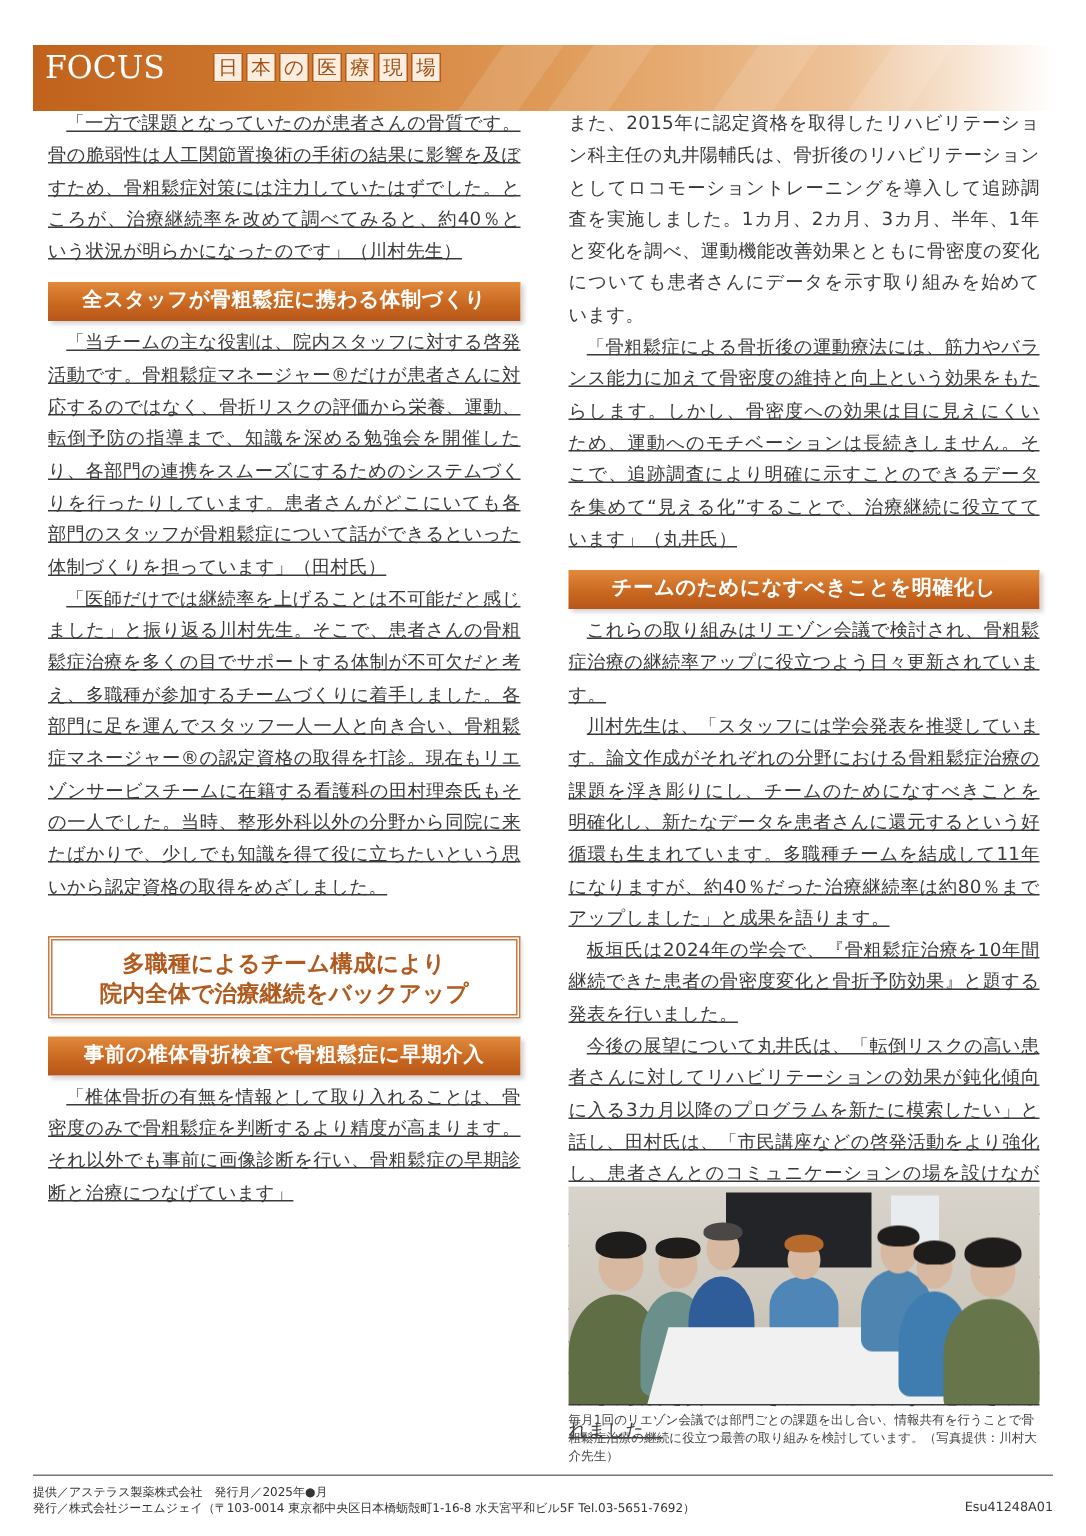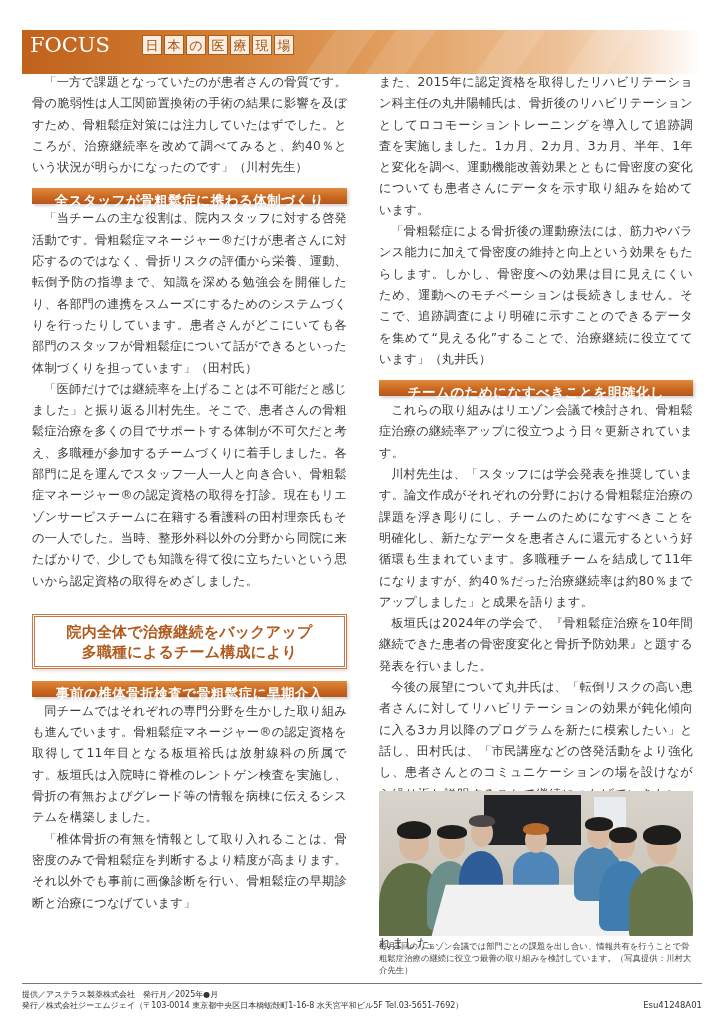--- a/index.html
+++ b/index.html
@@ -13,25 +13,25 @@
             background:rgba(255,255,255,0.12); transform:skewX(-35deg); }
   .banner .focus { position:absolute; left:8px; top:2px; font-family:"DejaVu Serif","Liberation Serif",serif;
             font-size:21px; color:#ffffff; letter-spacing:0px; line-height:26px; }
   .banner .kanji-row { position:absolute; left:120px; top:5px; display:flex; gap:2px; }
   .banner .kanji { width:20px; height:20px; background:#fbeee0; border:1px solid #b35a16;
             color:#a14e10; font-family:"DejaVu Serif","Liberation Serif",serif; font-size:13px;
             line-height:20px; text-align:center; box-sizing:border-box; }
 
   .col { position:absolute; font-size:12.2px; line-height:21.3px; letter-spacing:0.2px; text-align:justify; }
   .col p { margin:0; }
-  .col p.ind { text-indent:1em; }
+  .col p.ind { text-indent:1em;text-decoration:underline; }
   .col-left { left:32px; top:72px; width:315px; }
   .col-right { left:379px; top:72px; width:314px; }
 
-  .sec-head { height:16px; margin:10px 0 4px 0; background:linear-gradient(180deg,#e18a3c 0%,#c8661f 60%,#b8561a 100%);
+  .sec-head { height:26px; margin:10px 0 4px 0; background:linear-gradient(180deg,#e18a3c 0%,#c8661f 60%,#b8561a 100%);
               color:#ffffff; font-weight:bold; font-size:13.5px; line-height:25px; text-align:center;
               box-shadow:2px 2px 3px rgba(0,0,0,0.18); letter-spacing:0.5px; }
 
   .callout { border:3px double #c97a44; margin:22px 0 12px 0; padding:5px 0 4px 0; text-align:center;
              color:#b05a1e; font-family:"DejaVu Serif","Liberation Serif",serif; font-weight:bold;
              font-size:15px; line-height:20px; box-shadow:1px 2px 3px rgba(0,0,0,0.12); }
 
   .photo { position:absolute; left:379px; top:791px; width:314px; height:145px;
            background:linear-gradient(180deg,#d8d4cc 0%,#cfc9be 50%,#b9b4aa 100%); overflow:hidden; }
   .photo .tv { position:absolute; left:105px; top:4px; width:97px; height:50px; background:#222428; }
@@ -69,26 +69,25 @@
 </div>
 
 <div class="col col-left">
   <p class="ind">「一方で課題となっていたのが患者さんの骨質です。骨の脆弱性は人工関節置換術の手術の結果に影響を及ぼすため、骨粗鬆症対策には注力していたはずでした。ところが、治療継続率を改めて調べてみると、約40％という状況が明らかになったのです」（川村先生）</p>
 
   <div class="sec-head">全スタッフが骨粗鬆症に携わる体制づくり</div>
   <p class="ind">「当チームの主な役割は、院内スタッフに対する啓発活動です。骨粗鬆症マネージャー®だけが患者さんに対応するのではなく、骨折リスクの評価から栄養、運動、転倒予防の指導まで、知識を深める勉強会を開催したり、各部門の連携をスムーズにするためのシステムづくりを行ったりしています。患者さんがどこにいても各部門のスタッフが骨粗鬆症について話ができるといった体制づくりを担っています」（田村氏）</p>
   <p class="ind">「医師だけでは継続率を上げることは不可能だと感じました」と振り返る川村先生。そこで、患者さんの骨粗鬆症治療を多くの目でサポートする体制が不可欠だと考え、多職種が参加するチームづくりに着手しました。各部門に足を運んでスタッフ一人一人と向き合い、骨粗鬆症マネージャー®の認定資格の取得を打診。現在もリエゾンサービスチームに在籍する看護科の田村理奈氏もその一人でした。当時、整形外科以外の分野から同院に来たばかりで、少しでも知識を得て役に立ちたいという思いから認定資格の取得をめざしました。</p>
 
   <div class="callout">
+    <div>多職種によるチーム構成により</div>
     <div>院内全体で治療継続をバックアップ</div>
-    <div>多職種によるチーム構成により</div>
   </div>
 
   <div class="sec-head">事前の椎体骨折検査で骨粗鬆症に早期介入</div>
-  <p class="ind">同チームではそれぞれの専門分野を生かした取り組みも進んでいます。骨粗鬆症マネージャー®の認定資格を取得して11年目となる板垣裕氏は放射線科の所属です。板垣氏は入院時に脊椎のレントゲン検査を実施し、骨折の有無およびグレード等の情報を病棟に伝えるシステムを構築しました。</p>
   <p class="ind">「椎体骨折の有無を情報として取り入れることは、骨密度のみで骨粗鬆症を判断するより精度が高まります。それ以外でも事前に画像診断を行い、骨粗鬆症の早期診断と治療につなげています」</p>
 
 </div>
 
 <div class="col col-right">
   <p>また、2015年に認定資格を取得したリハビリテーション科主任の丸井陽輔氏は、骨折後のリハビリテーションとしてロコモーショントレーニングを導入して追跡調査を実施しました。1カ月、2カ月、3カ月、半年、1年と変化を調べ、運動機能改善効果とともに骨密度の変化についても患者さんにデータを示す取り組みを始めています。</p>
   <p class="ind">「骨粗鬆症による骨折後の運動療法には、筋力やバランス能力に加えて骨密度の維持と向上という効果をもたらします。しかし、骨密度への効果は目に見えにくいため、運動へのモチベーションは長続きしません。そこで、追跡調査により明確に示すことのできるデータを集めて“見える化”することで、治療継続に役立てています」（丸井氏）</p>
 
   <div class="sec-head">チームのためになすべきことを明確化し</div>
   <p class="ind">これらの取り組みはリエゾン会議で検討され、骨粗鬆症治療の継続率アップに役立つよう日々更新されています。</p>

